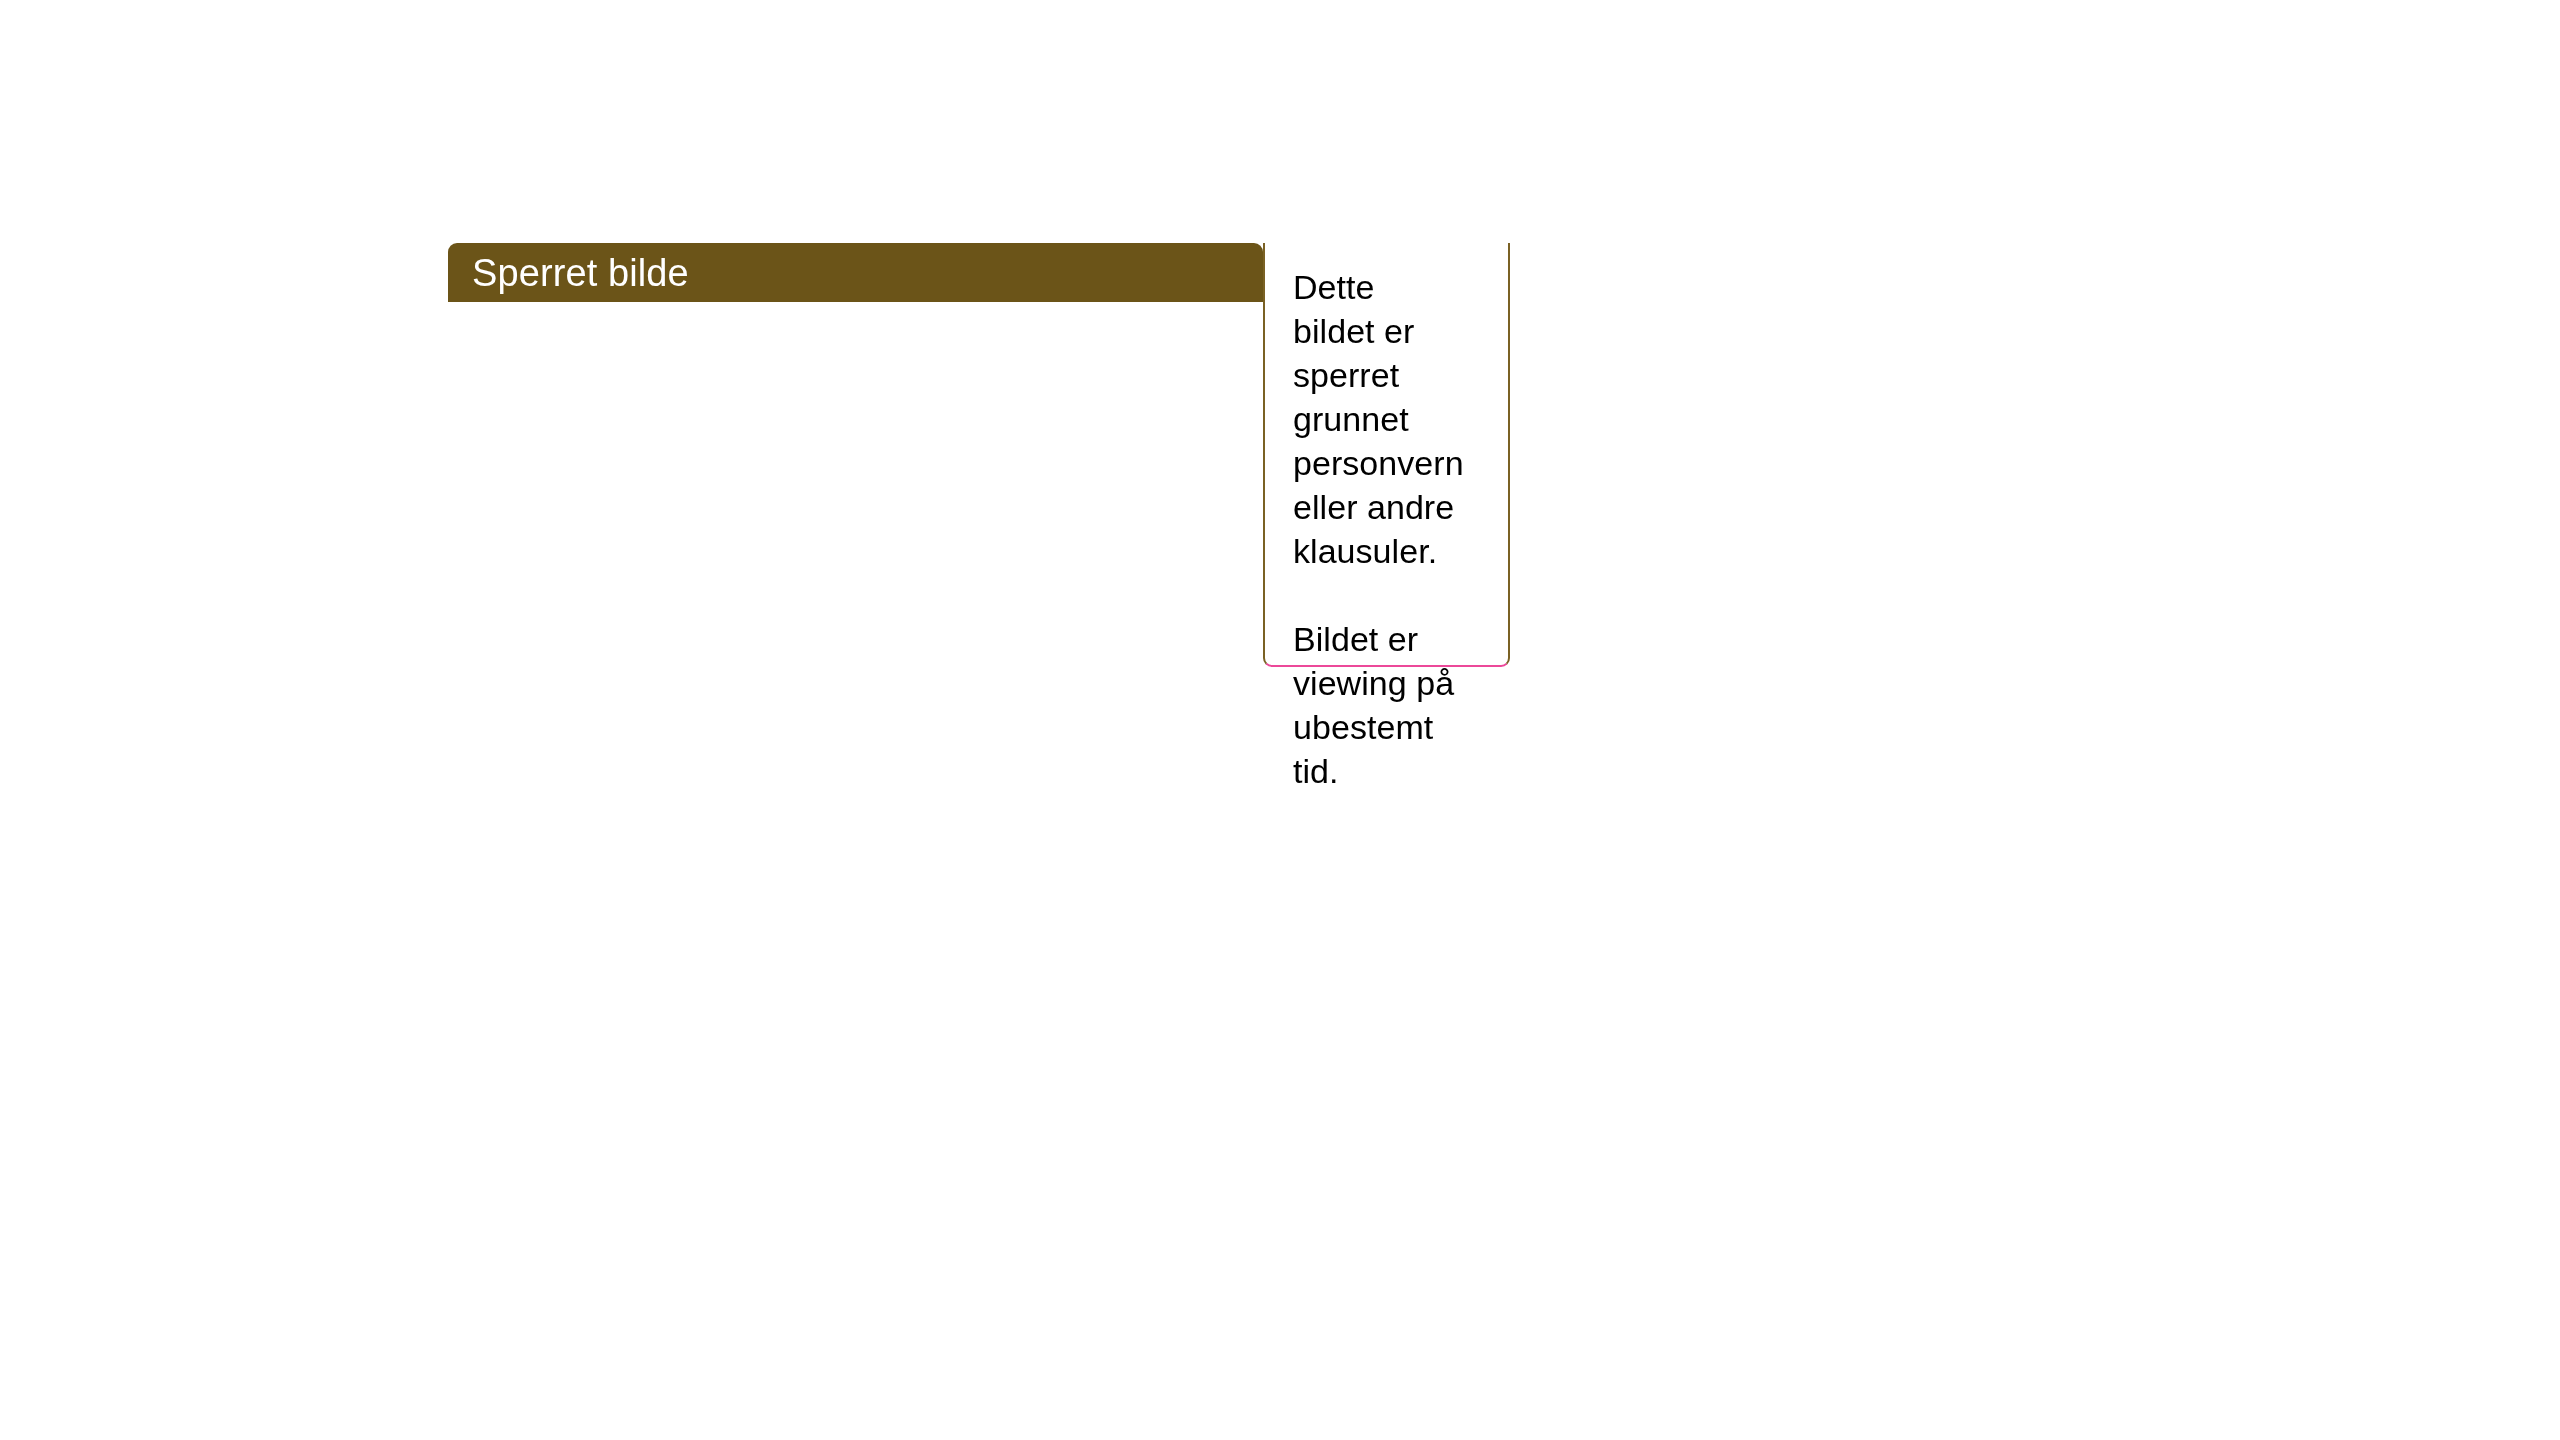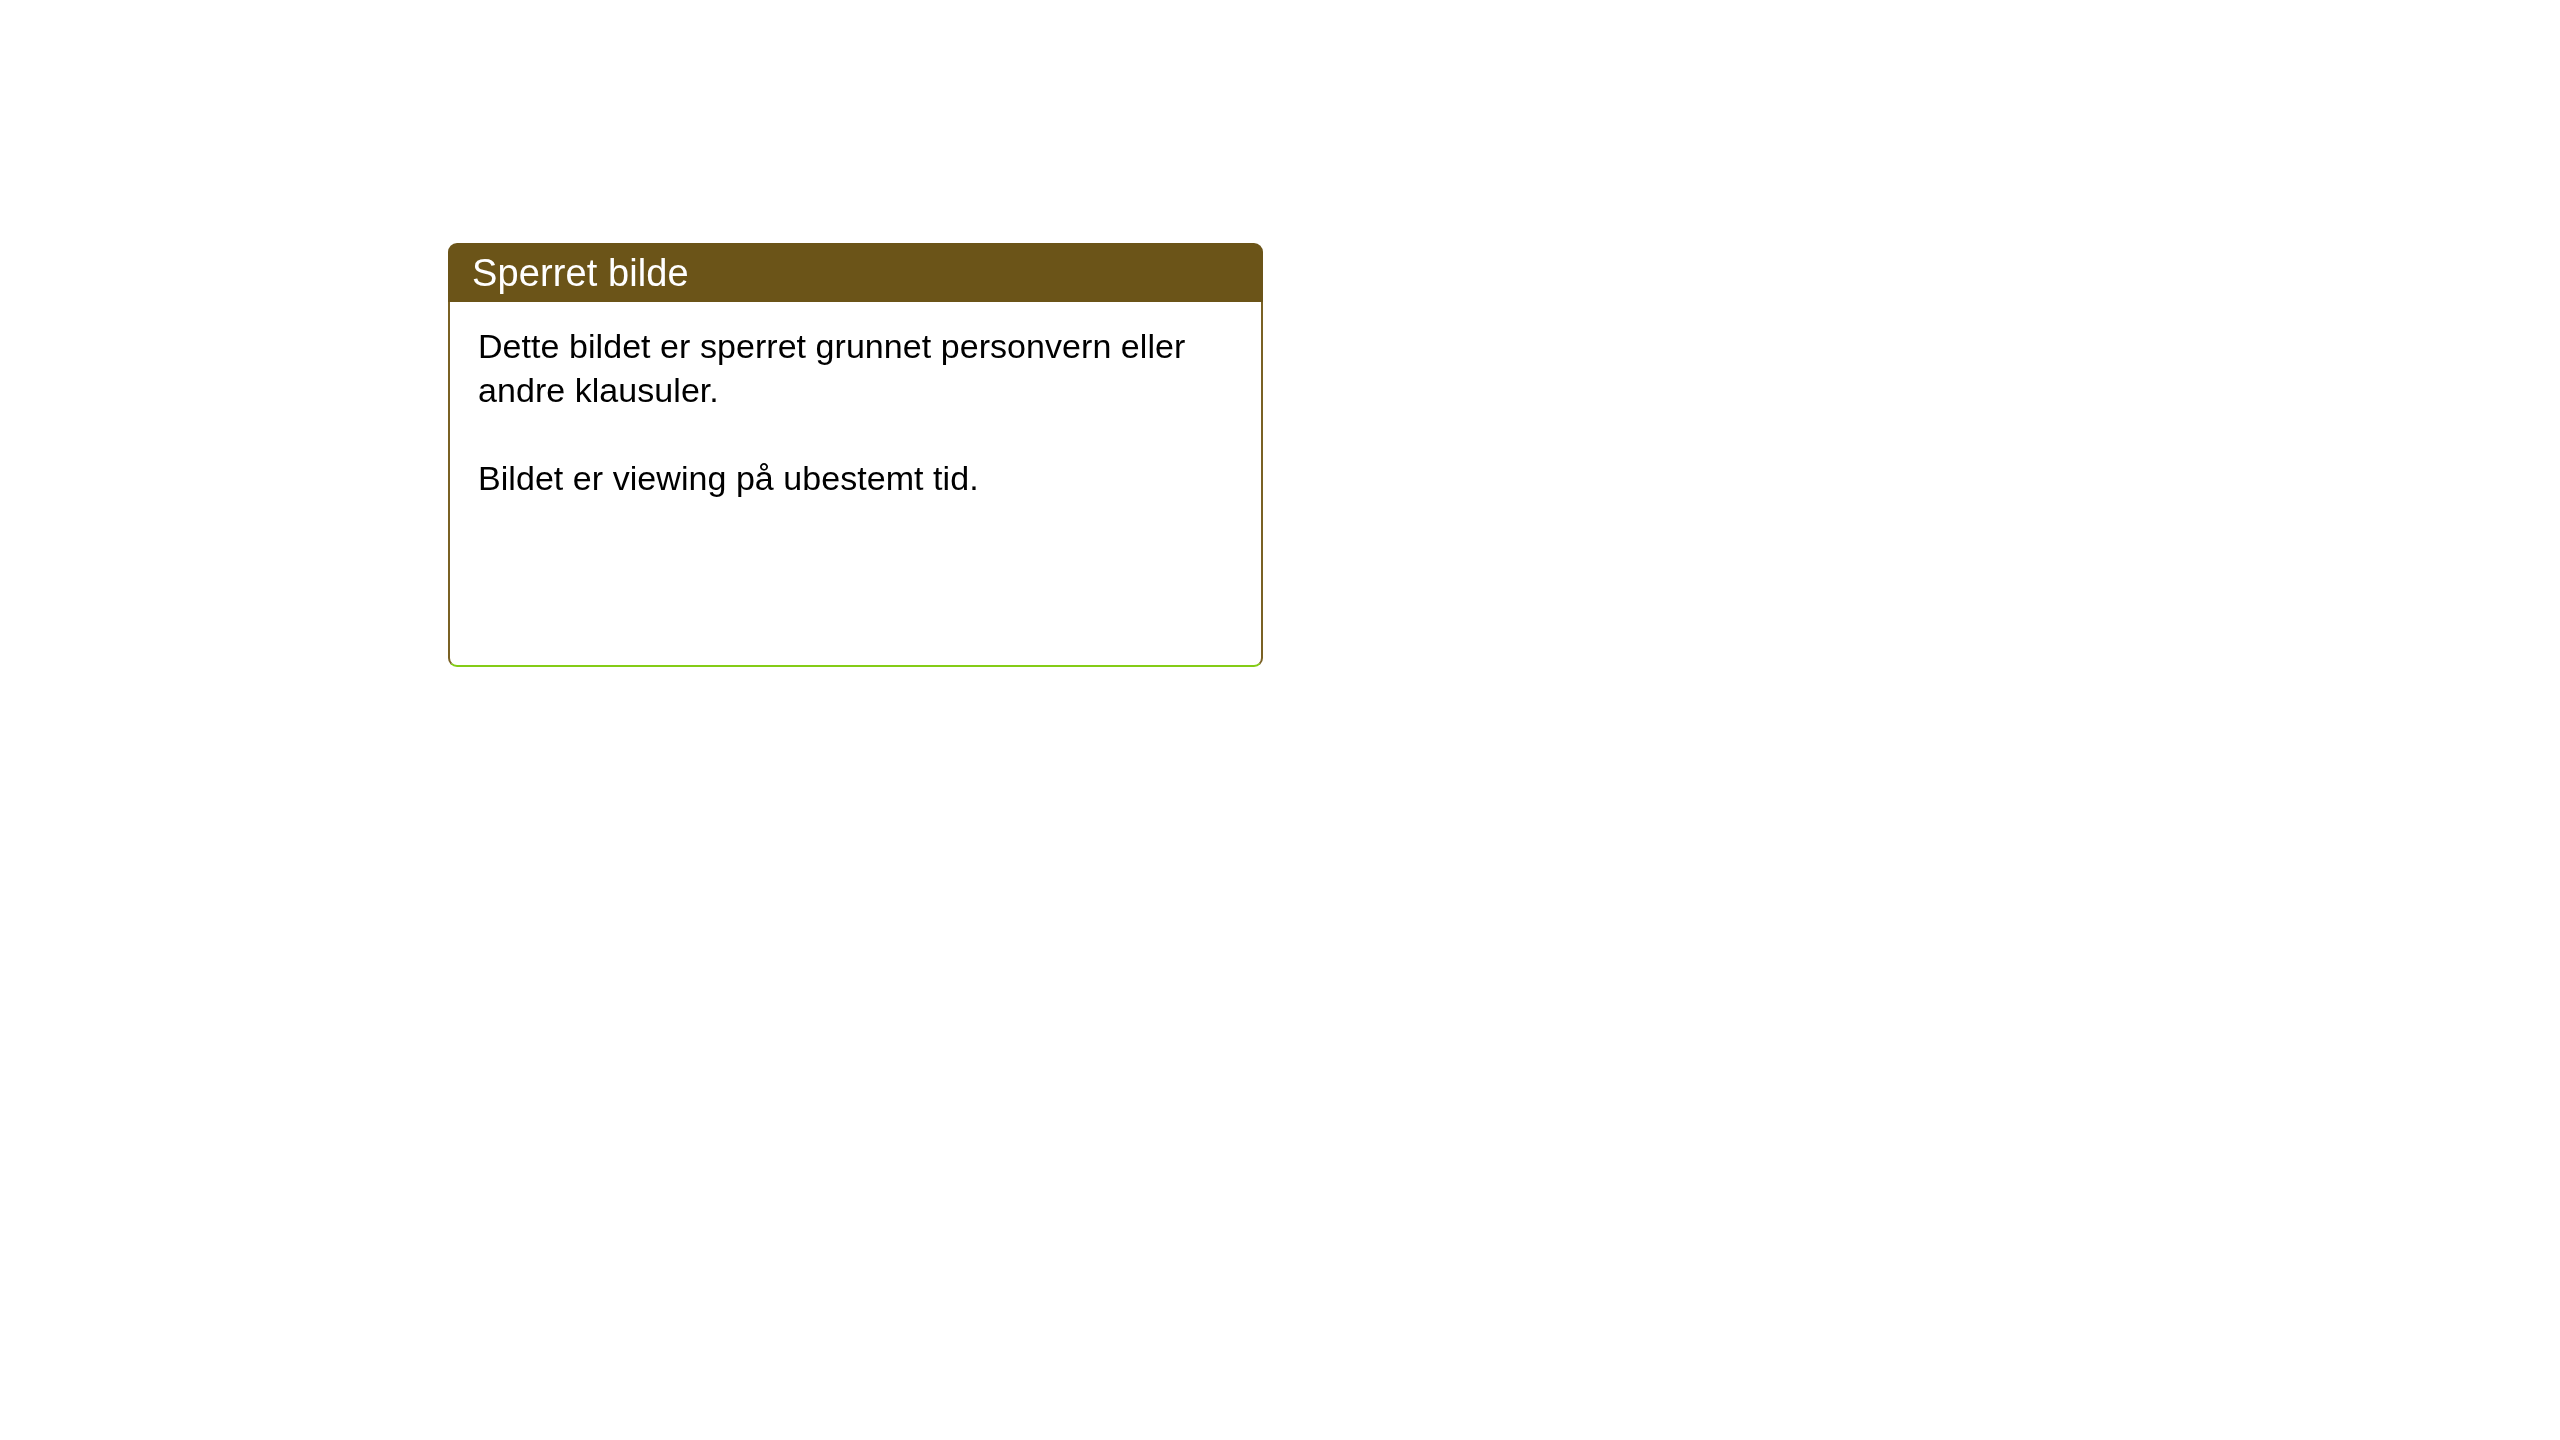--- a/index.html
+++ b/index.html
@@ -30,21 +30,20 @@
     flex-direction: row;
     align-items: flex-start;
     gap: 65px;
   }
 
   .notice-card {
     width: 815px;
     height: 424px;
     box-sizing: border-box;
     display: flex;
-    flex-direction: column;
     background: #ffffff;
   }
 
   .card-header {
     box-sizing: border-box;
     width: 100%;
     height: 59px;
     background: #6b5418;
     border-radius: 9px 9px 0 0;
     display: flex;
@@ -61,23 +60,23 @@
     letter-spacing: 0.1px;
     white-space: nowrap;
   }
 
   .card-body {
     box-sizing: border-box;
     flex: 1 1 auto;
     background: #ffffff;
     border-left: 2px solid #7a6124;
     border-right: 2px solid #7a6124;
-    border-bottom: 2px solid #84cc16;
+    border-bottom: 2px solid #ec4899;
     border-radius: 0 0 9px 9px;
-    padding: 22px 26px 0 28px;
+    padding: 22px 44px 0 28px;
   }
 
   .card-paragraph {
     margin: 0;
     color: #000000;
     font-size: 34px;
     line-height: 44px;
     font-weight: 400;
     letter-spacing: 0.05px;
   }

